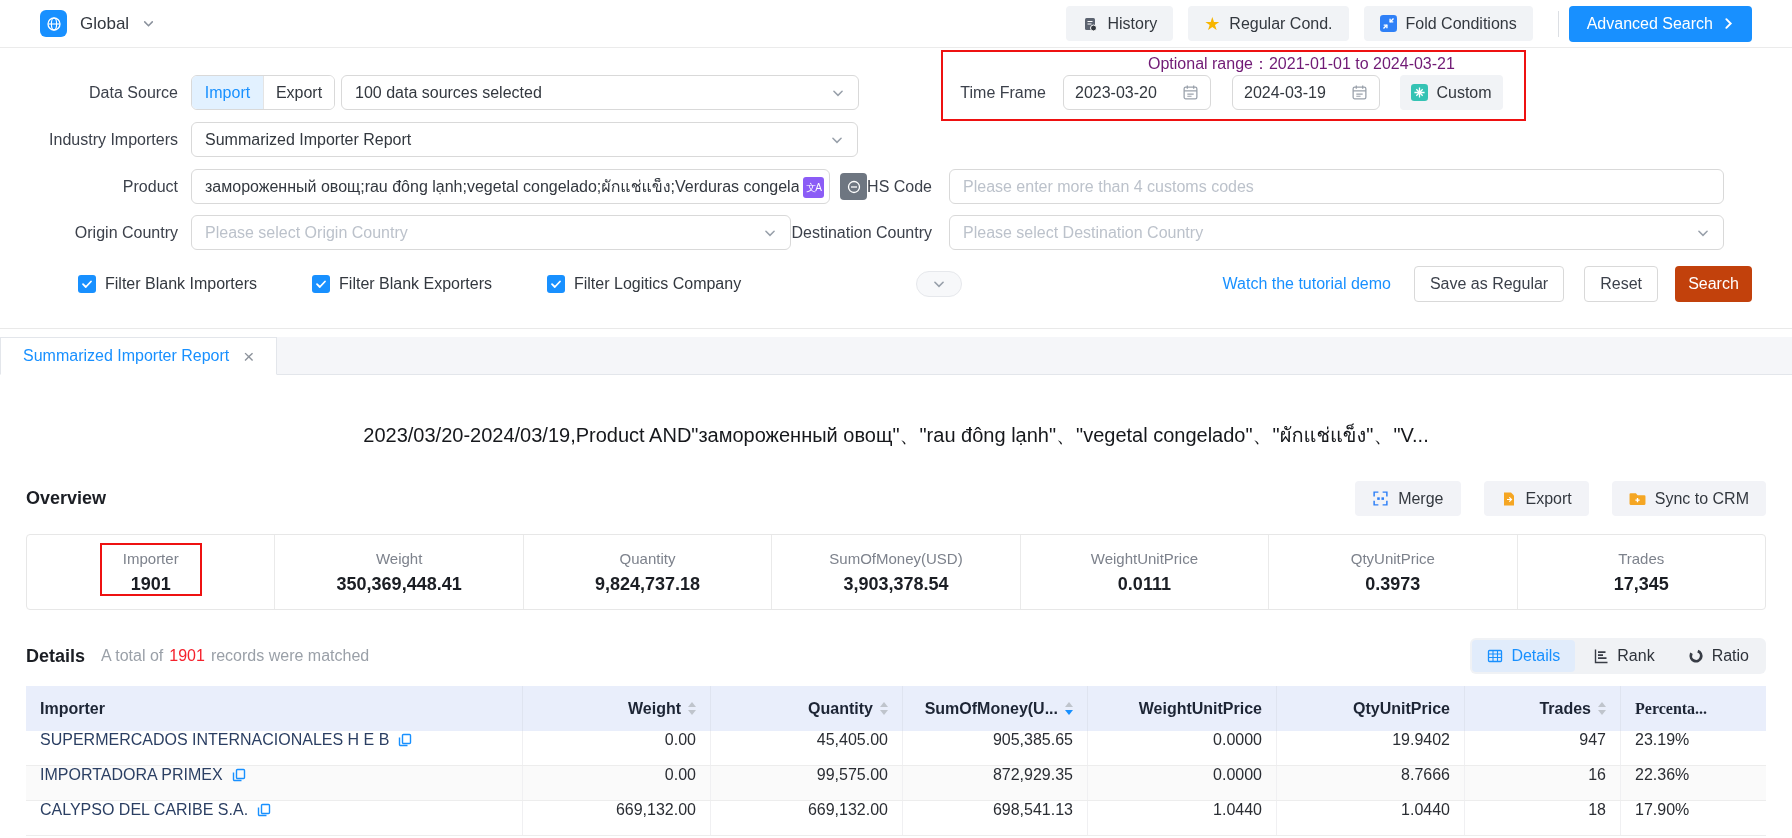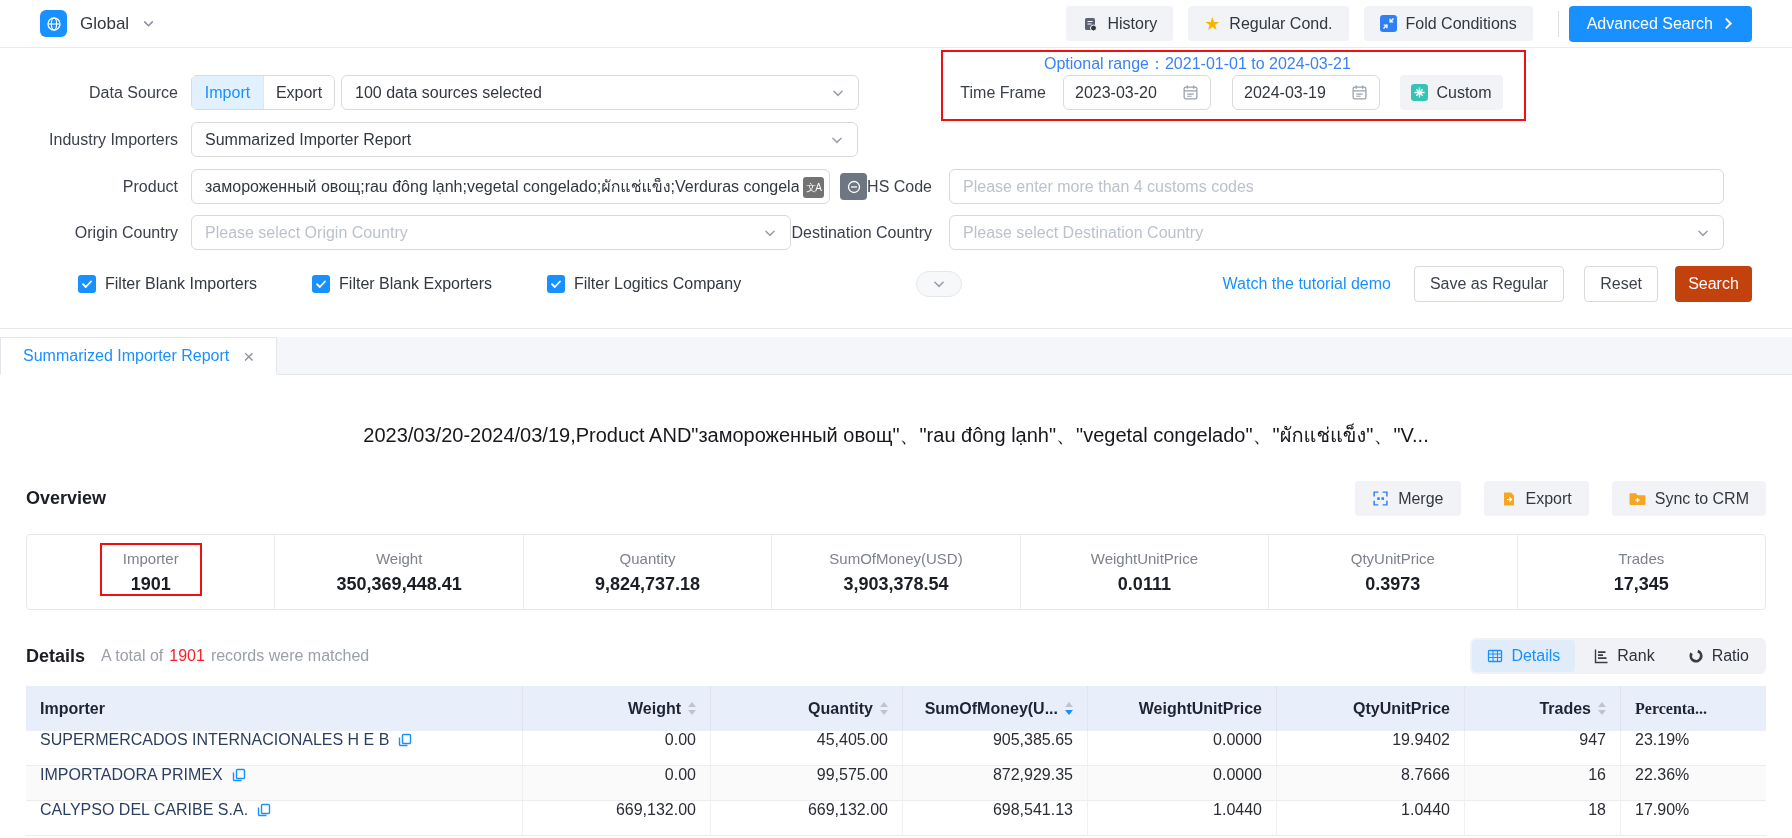--- a/index.html
+++ b/index.html
@@ -37,32 +37,32 @@
   .seg-item + .seg-item{border-left:1px solid #e4e4e4;}
   .select-box,.input-box{height:35px; border:1px solid #d9d9d9; border-radius:6px; background:#fff;
     display:flex; align-items:center; padding:16px 13px; font-size:16px; color:#33383f; position:relative;}
   .select-box{cursor:pointer;}
   .placeholder{color:#bcc2cb;}
   .sel-caret{margin-left:auto; flex:none; display:flex;}
   .w519{width:518px; margin-left:6px;} .w667{width:667px;} .w661{width:775px;}
   .value-clip{white-space:nowrap; overflow:hidden; flex:1;}
   input.raw{border:none; outline:none; width:100%; font:inherit; color:#33383f; background:transparent;}
   input.raw::placeholder{color:#bcc2cb;}
-  .translate-badge{position:absolute; right:5px; top:7px; width:21px; height:21px; background:#737373;
+  .translate-badge{position:absolute; right:5px; top:7px; width:21px; height:21px; background:#8b5cf6;
     color:#fff; border-radius:3px; font-size:10px; line-height:21px; text-align:center; letter-spacing:-1px; cursor:pointer;}
   .exclude-btn{width:27px;height:27px;border-radius:4px;background:#6e7681;margin-left:10px;
     display:flex;align-items:center;justify-content:center;flex:none;cursor:pointer;border:none;}
   .date-box{width:148px; height:35px; border:1px solid #d9d9d9; border-radius:6px; display:flex;
     align-items:center; padding:0 11px; font-size:16px; color:#33383f;}
   .date-box .cal{margin-left:auto; display:flex;}
   .gap21{width:21px;flex:none;} .gap20{width:20px;flex:none;}
   .custom-btn{height:35px; width:103px; background:#f1f3f6; border:none; border-radius:4px;
     display:flex; align-items:center; justify-content:center; gap:8px; font-size:16px; color:#33383f; cursor:pointer; font-family:inherit;}
   .tf-tail{width:221px; flex:none;}
-  .optional-range{position:absolute; top:6px; left:1044px; color:#3b82f6; font-size:16px;}
+  .optional-range{position:absolute; top:6px; left:1148px; color:#701a75; font-size:16px;}
   .anno-box1{position:absolute; left:941px; top:2px; width:585px; height:71px;
     border:2px solid #ee1111; pointer-events:none; z-index:40;}
   
   .cb-row{display:flex; align-items:center; height:28px; padding-left:78px; padding-right:40px; margin-bottom:0;}
   .cb-item{display:flex; align-items:center; gap:9px; margin-right:55px; cursor:pointer;}
   .cb-box{width:18px;height:18px;border-radius:3px;background:#1890ff;display:flex;align-items:center;justify-content:center;flex:none;}
   .cb-label{font-size:16px;color:#33383f;}
   .collapse-pill{width:46px;height:26px;border-radius:13px;background:#f7f8fa;border:1px solid #e6e8ec;
     display:flex;align-items:center;justify-content:center;margin-left:120px;cursor:pointer;}
   .cb-actions{margin-left:auto; display:flex; align-items:center;}

